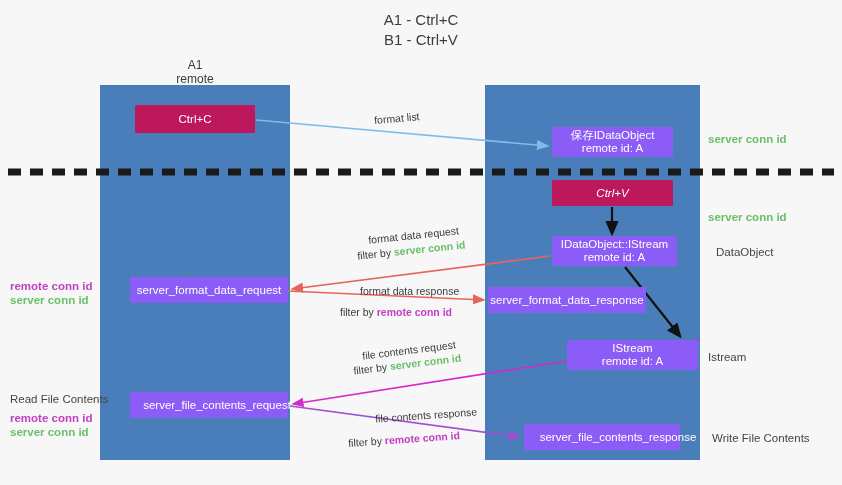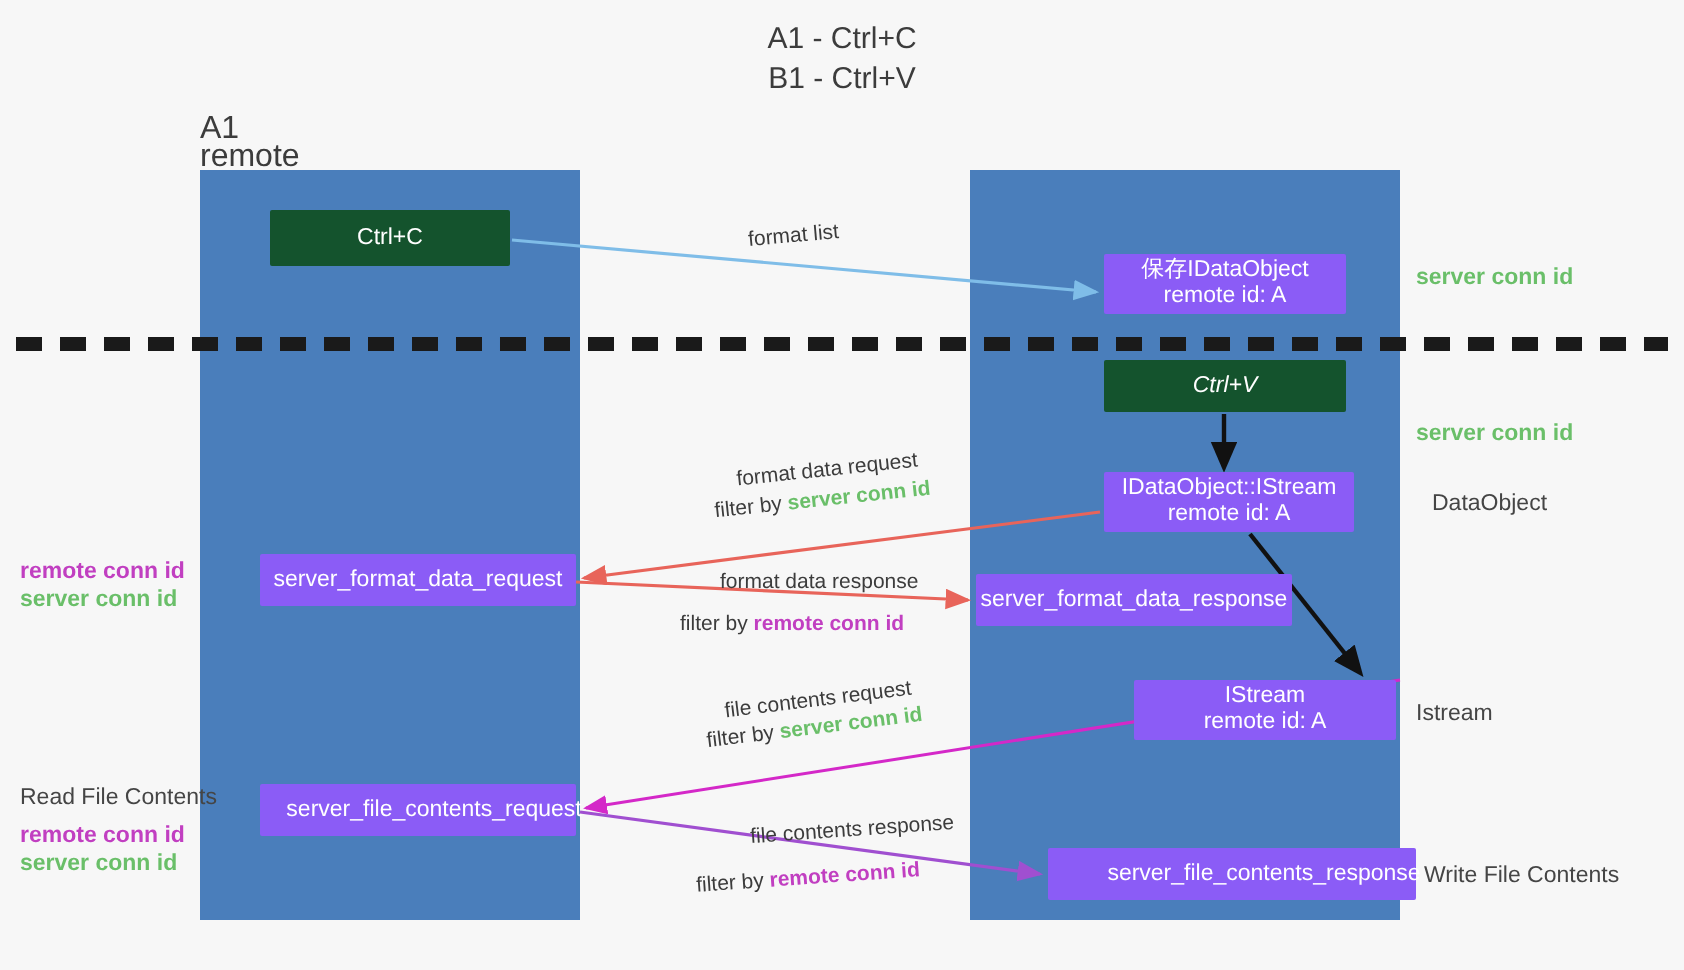--- a/index.html
+++ b/index.html
@@ -16,49 +16,49 @@
   .abs{position:absolute;}
 
   
   .title{
     left:0;top:10px;width:842px;text-align:center;
     font-size:15px;color:#3c3c3c;line-height:20px;
   }
 
   
   .lane-head{
-    text-align:left;font-size:16px;color:#3c3c3c;line-height:14px;
+    text-align:center;font-size:12px;color:#3c3c3c;line-height:14px;
   }
   .lane-head .l1{display:block;}
   .lane-head .l2{display:block;}
 
   
   .lane{background:#4a7ebb;}
   #laneA{left:100px;top:85px;width:190px;height:375px;}
   #laneB{left:485px;top:85px;width:215px;height:375px;}
 
   
   .box{
     box-sizing:border-box;
     display:flex;align-items:center;justify-content:center;
     text-align:center;color:#ffffff;font-size:11.5px;line-height:13px;
     border-radius:1px;
   }
-  .box.green{background:#14532d;}
+  .box.green{background:#be185d;}
   .box.orange{background:#8b5cf6;}
 
   #ctrlc{left:135px;top:105px;width:120px;height:28px;}
   #saveobj{left:552px;top:127px;width:121px;height:30px;}
   #ctrlv{left:552px;top:180px;width:121px;height:26px;font-style:italic;}
   #getdata{left:552px;top:236px;width:125px;height:30px;}
   #istream{left:567px;top:340px;width:131px;height:30px;}
   #fmtreq{left:130px;top:277px;width:158px;height:26px;text-align:center;}
   #fmtresp{left:488px;top:287px;width:158px;height:26px;}
   #filereq{left:130px;top:392px;width:158px;height:26px;padding-left:16px;}
-  #fileresp{left:524px;top:424px;width:184px;height:26px;padding-left:32px;}
+  #fileresp{left:524px;top:424px;width:156px;height:26px;padding-left:32px;}
 
   
   .note{font-size:11.5px;color:#454545;line-height:14px;}
   .note-green{font-size:11.5px;font-weight:bold;color:#6abf69;line-height:14px;}
   .note-purple{font-size:11.5px;font-weight:bold;color:#c13fc1;line-height:14px;}
 
   #nSrv1{left:708px;top:132px;}
   #nSrv2{left:708px;top:210px;}
   #nDataObject{left:716px;top:245px;}
   #nIstream{left:708px;top:350px;}

